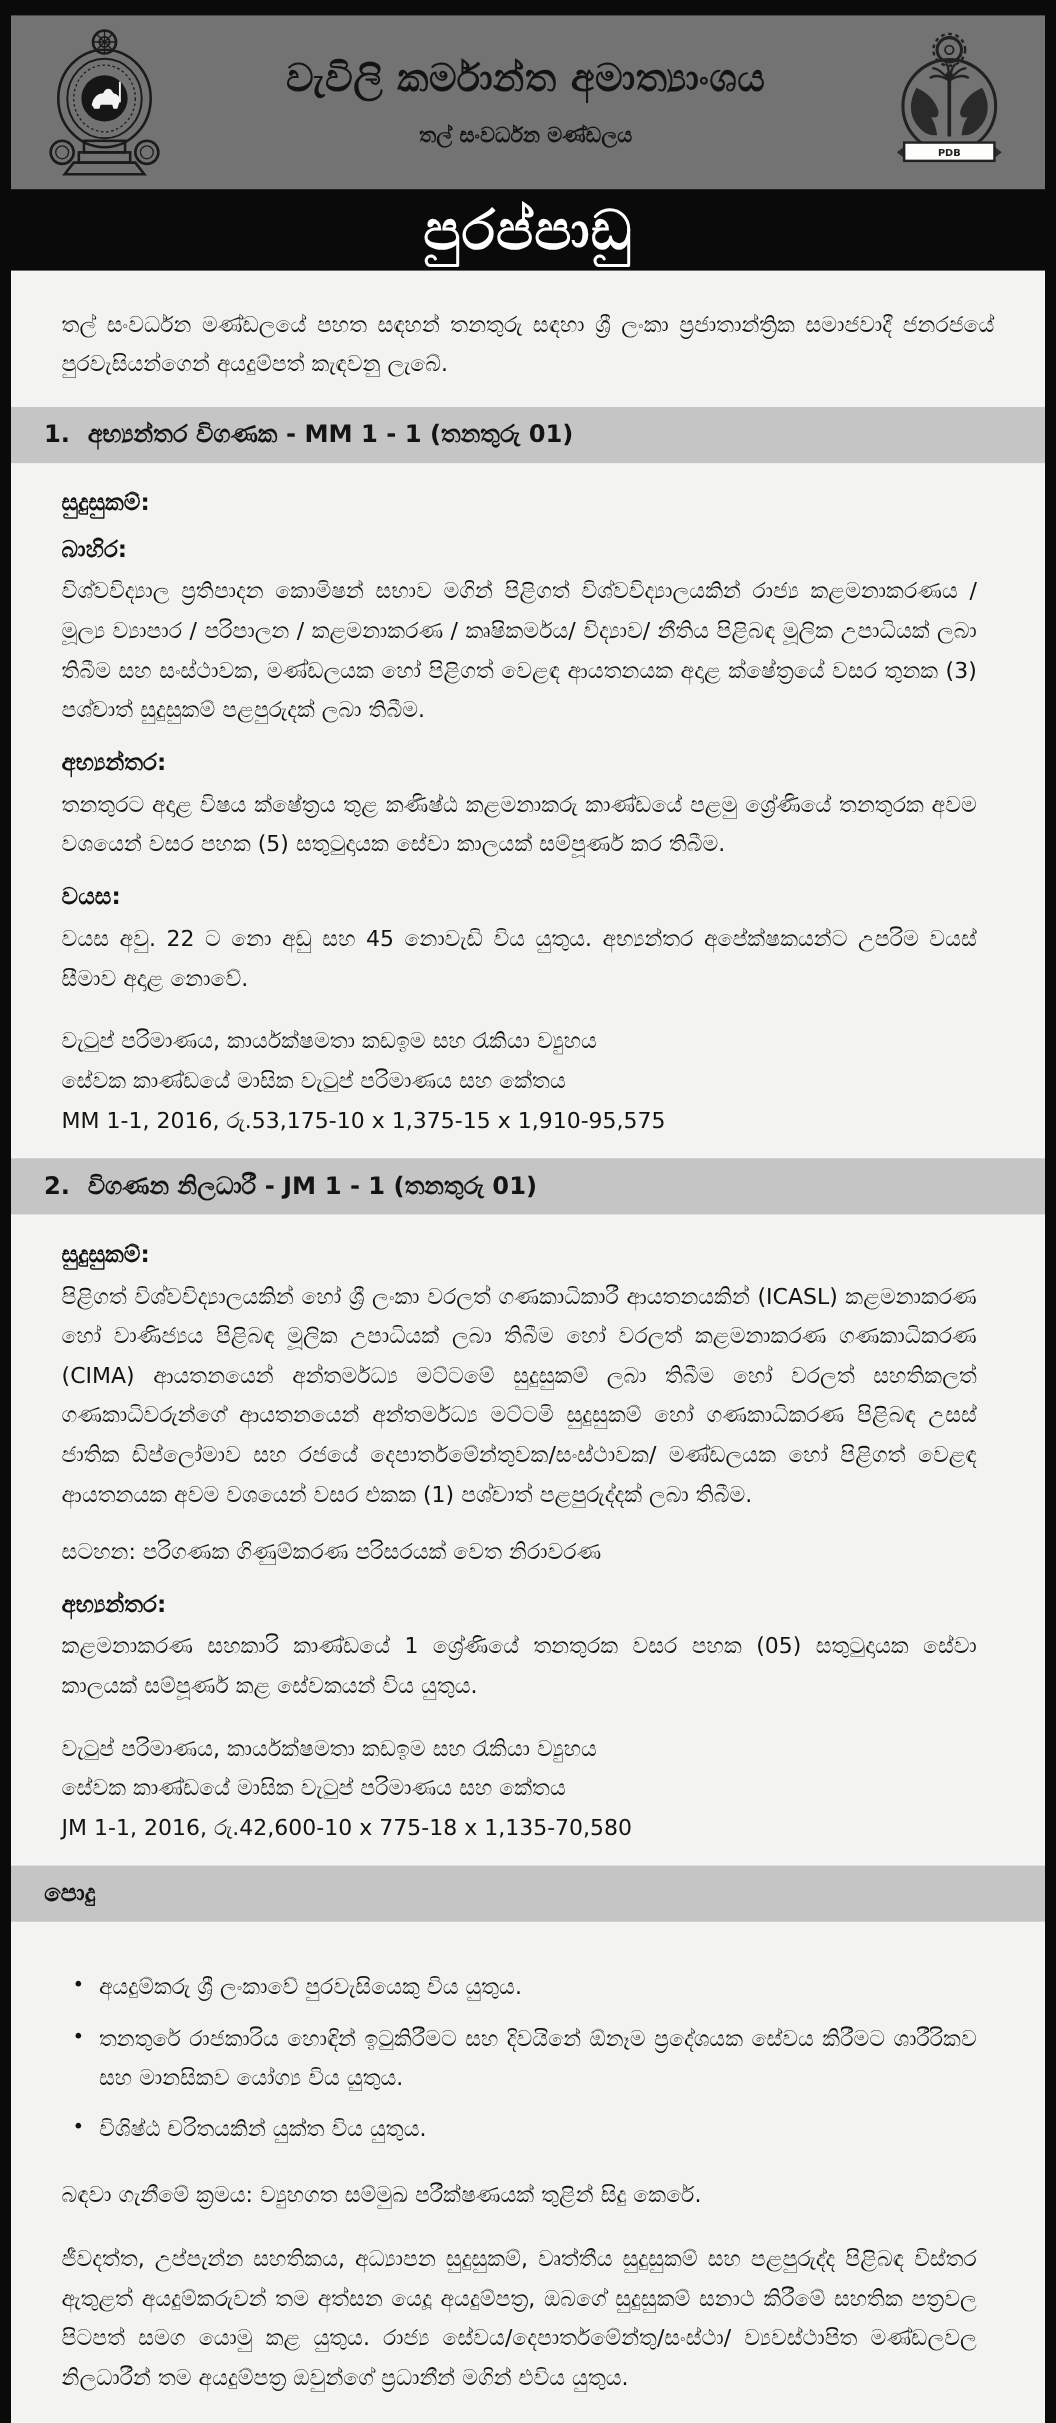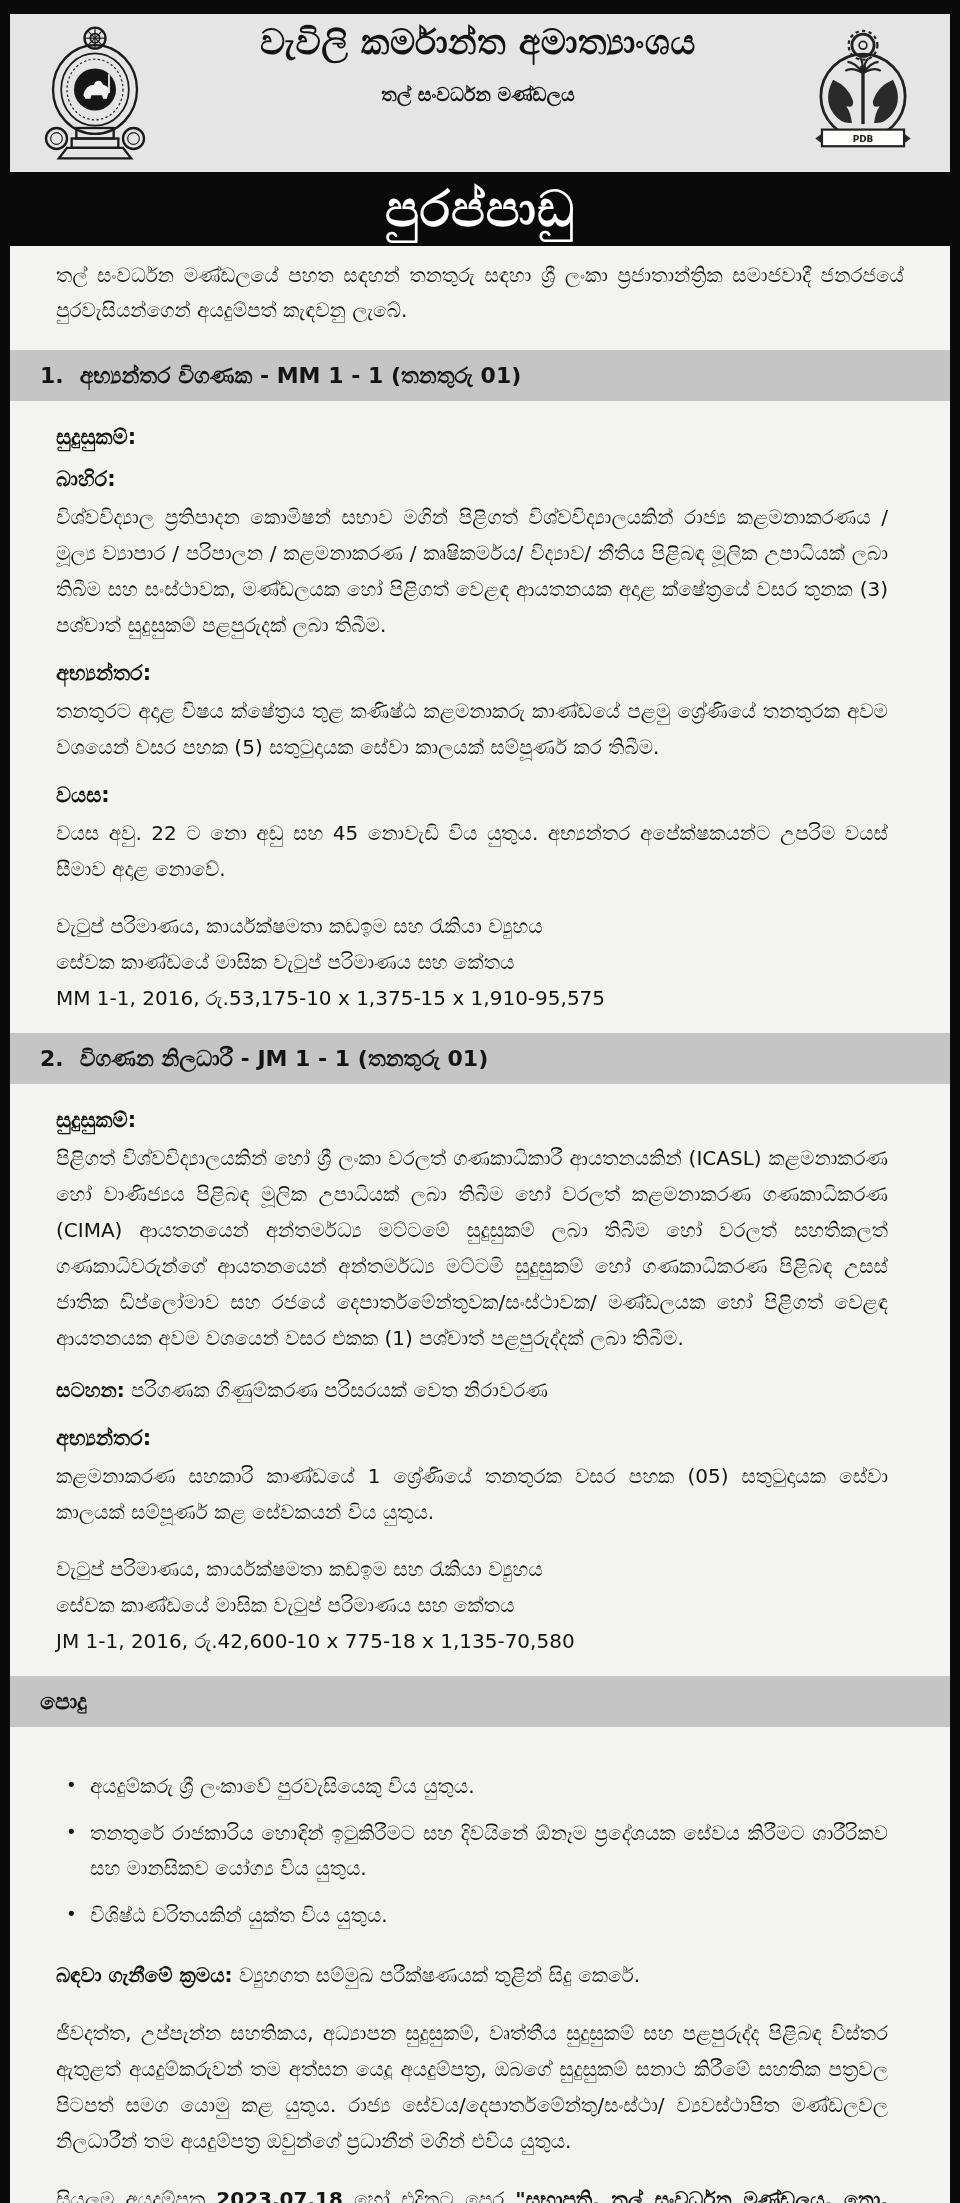--- a/index.html
+++ b/index.html
@@ -6,53 +6,53 @@
   body {
     width:960px;
     background:#0a0a0a;
     font-family:"DejaVu Sans","Liberation Sans",sans-serif;
     color:#141414;
   }
   .ad { padding:14px 10px 18px 10px; min-height:2171px; box-sizing:border-box; }
 
   
   .header-panel {
-    background:#e5e5e5;
-    display:flex; 
+    background:#737373;
+    display:flex; align-items:center;
     padding:8px 26px;
     height:142px;
   }
   .logo-box { flex:0 0 auto; display:flex; align-items:center; justify-content:center; }
   .titles { flex:1 1 auto; text-align:center; padding:0 10px; }
   .ministry { font-size:35px; font-weight:bold; letter-spacing:0.5px; }
   .board { font-size:19px; font-weight:bold; margin-top:20px; }
 
   
   .banner { height:74px; display:flex; align-items:center; justify-content:center; }
   .banner-text { color:#ffffff; font-size:50px; font-weight:bold; letter-spacing:1px;text-align:center; }
 
   
   .content { background:#f3f3f1; padding-bottom:0; }
-  .intro { padding:12px 46px 22px 46px; font-size:20px; line-height:1.75; text-align:justify; margin:0; }
+  .intro { padding:32px 46px 22px 46px; font-size:20px; line-height:1.75; text-align:justify; margin:0; }
 
   .band {
     background:#c5c5c5;
     padding:13px 46px 13px 30px;
     display:flex; align-items:baseline; gap:16px;
     font-size:22px; font-weight:bold;
   }
   .band .num { flex:0 0 auto; }
   .band .band-title { flex:1 1 auto; }
 
   .section-body { padding:10px 62px 16px 46px; }
   .lbl { font-size:21px; font-weight:bold; margin:18px 0 4px 0; }
   .lbl.first { margin-top:14px; }
   p.bodytext { font-size:20px; line-height:1.8; text-align:justify; margin:8px 0 10px 0; }
   p.noteline { font-size:20px; line-height:1.8; margin:16px 0 6px 0; }
-  b.inlbl { font-weight:bold;margin-top:28px; }
+  b.inlbl { font-weight:normal;margin-top:28px; }
   .salary { margin-top:22px; font-size:20px; line-height:1.7; }
   .salary div { margin:2px 0; }
 
   ul.bullets { list-style:none; margin:6px 0 0 0; padding:14px 0 0 0; }
   ul.bullets li { position:relative; padding-left:34px; font-size:20px; line-height:1.75; margin:12px 0; text-align:justify; }
   ul.bullets li .dot { position:absolute; left:10px; top:0; font-size:18px; }
 
   .recruit { font-size:20px; line-height:1.8; margin:24px 0 10px 0; }
   .genpara { font-size:20px; line-height:1.8; text-align:justify; margin:22px 0 0 0; }
 </style>

